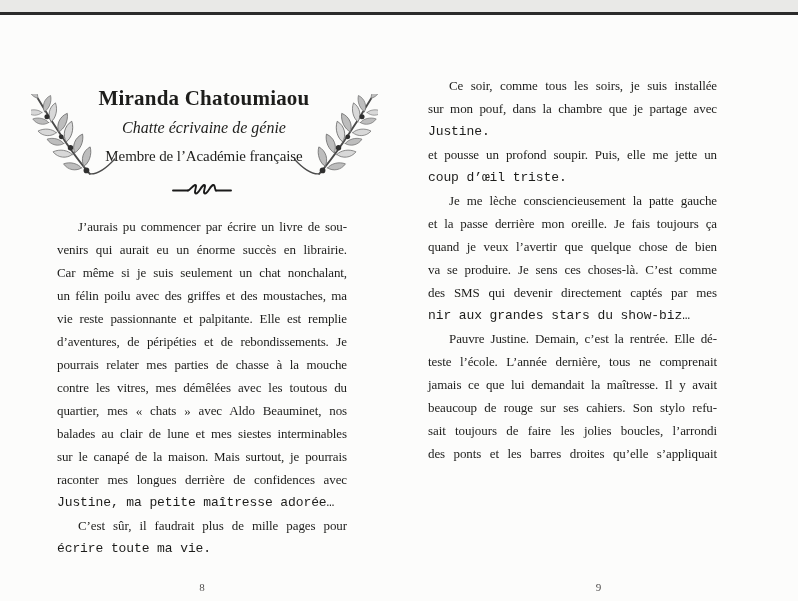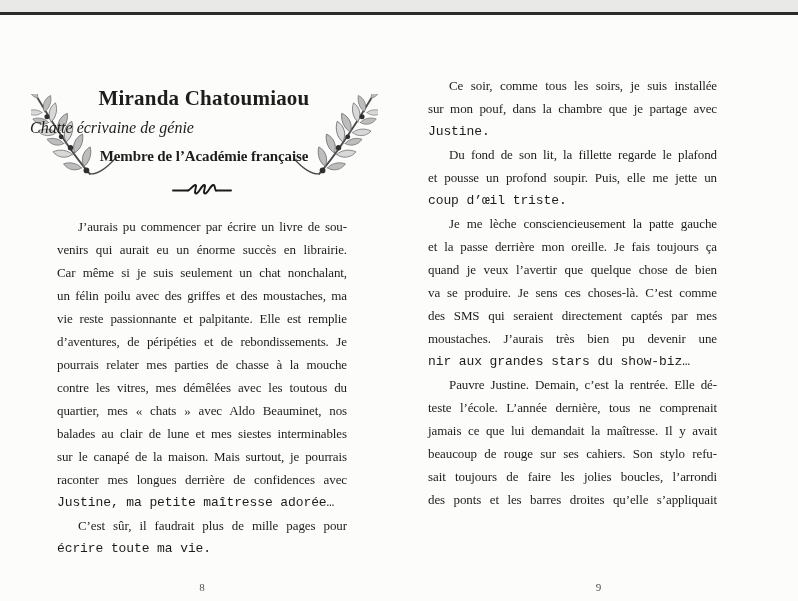--- a/index.html
+++ b/index.html
@@ -9,26 +9,26 @@
     font-family:"Liberation Serif", serif; color:#1d1d1b;
   }
   .top-bar { position:absolute; left:0; top:0; width:798px; height:3px; background:#2b2b2b; }
   .bottom-bar { position:absolute; left:0; bottom:0; width:798px; height:4px; background:#d8d8d6; border-top:1px solid #c2c2c0; }
 
   .hdr-title {
     position:absolute; left:30px; top:74px; width:348px; text-align:center;
     font-size:21px; font-weight:bold; letter-spacing:.2px;
   }
   .hdr-subtitle {
-    position:absolute; left:30px; top:107px; width:348px; text-align:left;
+    position:absolute; left:30px; top:107px; width:348px; text-align:center;
     font-size:16px; font-style:italic;
   }
   .hdr-affiliation {
     position:absolute; left:30px; top:136px; width:348px; text-align:center;
-    font-size:15px; font-weight:bold; letter-spacing:-.1px;
+    font-size:15px; font-weight:normal; letter-spacing:-.1px;
   }
   .branch { position:absolute; width:84px; height:84px; top:82px; }
   .branch-left  { left:31px; }
   .branch-right { left:294px; }
   .divider { position:absolute; left:171px; top:170px; width:62px; height:15px; }
 
   .col { position:absolute; font-size:13px; line-height:23px; letter-spacing:-.1px; }
   .col-left  { left:57px;  top:203px; width:290px; }
   .col-right { left:428px; top:62px;  width:289px; }
   .line { text-align:justify; text-align-last:justify; }
@@ -119,29 +119,27 @@
         <div class="line para-end">écrire toute ma vie.</div>
       </div>
     <div class="pageno pageno-left">8</div>
   </div>
 
   <div>
     <div class="col col-right">
         <div class="line indent">Ce soir, comme tous les soirs, je suis installée</div>
         <div class="line">sur mon pouf, dans la chambre que je partage avec</div>
         <div class="line para-end">Justine.</div>
-        <div class="line indent">Du fond de son lit, la fillette regarde le plafond</div>
         <div class="line">et pousse un profond soupir. Puis, elle me jette un</div>
         <div class="line para-end">coup d’œil triste.</div>
         <div class="line indent">Je me lèche consciencieusement la patte gauche</div>
         <div class="line">et la passe derrière mon oreille. Je fais toujours ça</div>
         <div class="line">quand je veux l’avertir que quelque chose de bien</div>
         <div class="line">va se produire. Je sens ces choses-là. C’est comme</div>
-        <div class="line">des SMS qui seraient directement captés par mes</div>
-        <div class="line">moustaches. J’aurais très bien pu devenir une</div>
+        <div class="line">des SMS qui devenir directement captés par mes</div>
         <div class="line para-end">nir aux grandes stars du show-biz…</div>
         <div class="line indent">Pauvre Justine. Demain, c’est la rentrée. Elle dé-</div>
         <div class="line">teste l’école. L’année dernière, tous ne comprenait</div>
         <div class="line">jamais ce que lui demandait la maîtresse. Il y avait</div>
         <div class="line">beaucoup de rouge sur ses cahiers. Son stylo refu-</div>
         <div class="line">sait toujours de faire les jolies boucles, l’arrondi</div>
         <div class="line">des ponts et les barres droites qu’elle s’appliquait</div>
       </div>
     <div class="pageno pageno-right">9</div>
   </div>

